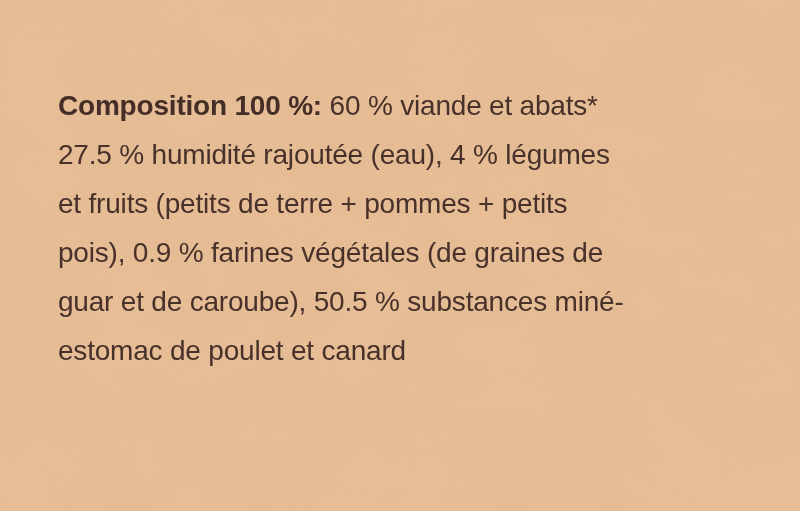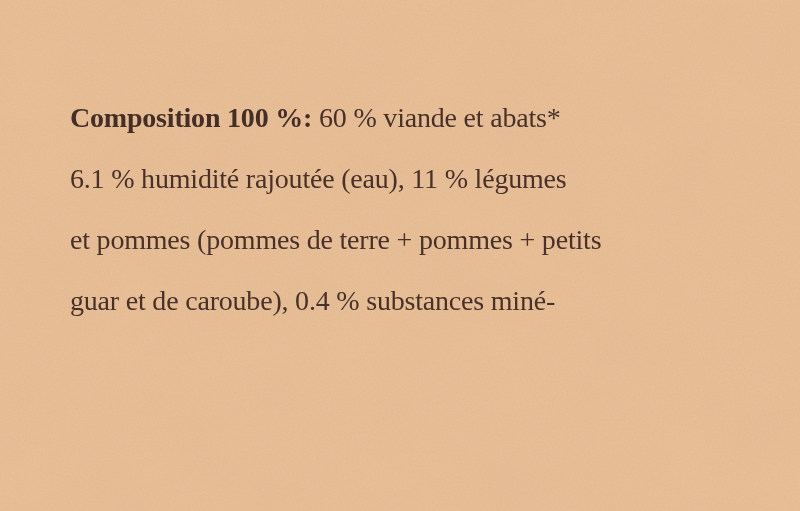--- a/index.html
+++ b/index.html
@@ -28,23 +28,22 @@
       width: 740px;
       white-space: nowrap;
       font-family: "Liberation Sans", sans-serif;
       font-size: 28px;
       line-height: 45px;
       font-weight: 400;
       color: #48312a;
       letter-spacing: -0.2px;
     }
     .text-block p {
-      margin: 16px;
+      margin: 4px;
       padding: 0;
-      font-family: Liberation Serif, serif;
     }
     .bold {
       font-weight: 700;
       color: #442e27;
     }
   </style>
 </head>
 <body>
 
 <div class="stage">
@@ -65,18 +64,20 @@
       </filter>
     </defs>
     <rect width="800" height="511" fill="#e9bd93"></rect>
     <rect width="800" height="511" filter="url(#mottle)" opacity="0.16"></rect>
     <rect width="800" height="511" filter="url(#graindark)" opacity="0.10"></rect>
     <rect width="800" height="511" filter="url(#grainlight)" opacity="0.12"></rect>
   </svg>
 
   <div class="text-block">
     <p><span class="bold">Composition 100 %:</span> <span>60 % viande et abats*</span></p>
-    <p>6.1 % humidité rajoutée (eau), 11 % légumes</p>
-    <p>et pommes (pommes de terre + pommes + petits</p>
-    <p>guar et de caroube), 0.4 % substances miné-</p>
+    <p>27.5 % humidité rajoutée (eau), 4 % légumes</p>
+    <p>et fruits (petits de terre + pommes + petits</p>
+    <p>pois), 0.9 % farines végétales (de graines de</p>
+    <p>guar et de caroube), 50.5 % substances miné-</p>
+    <p>estomac de poulet et canard</p>
   </div>
 
 </div>
 
 </body></html>

